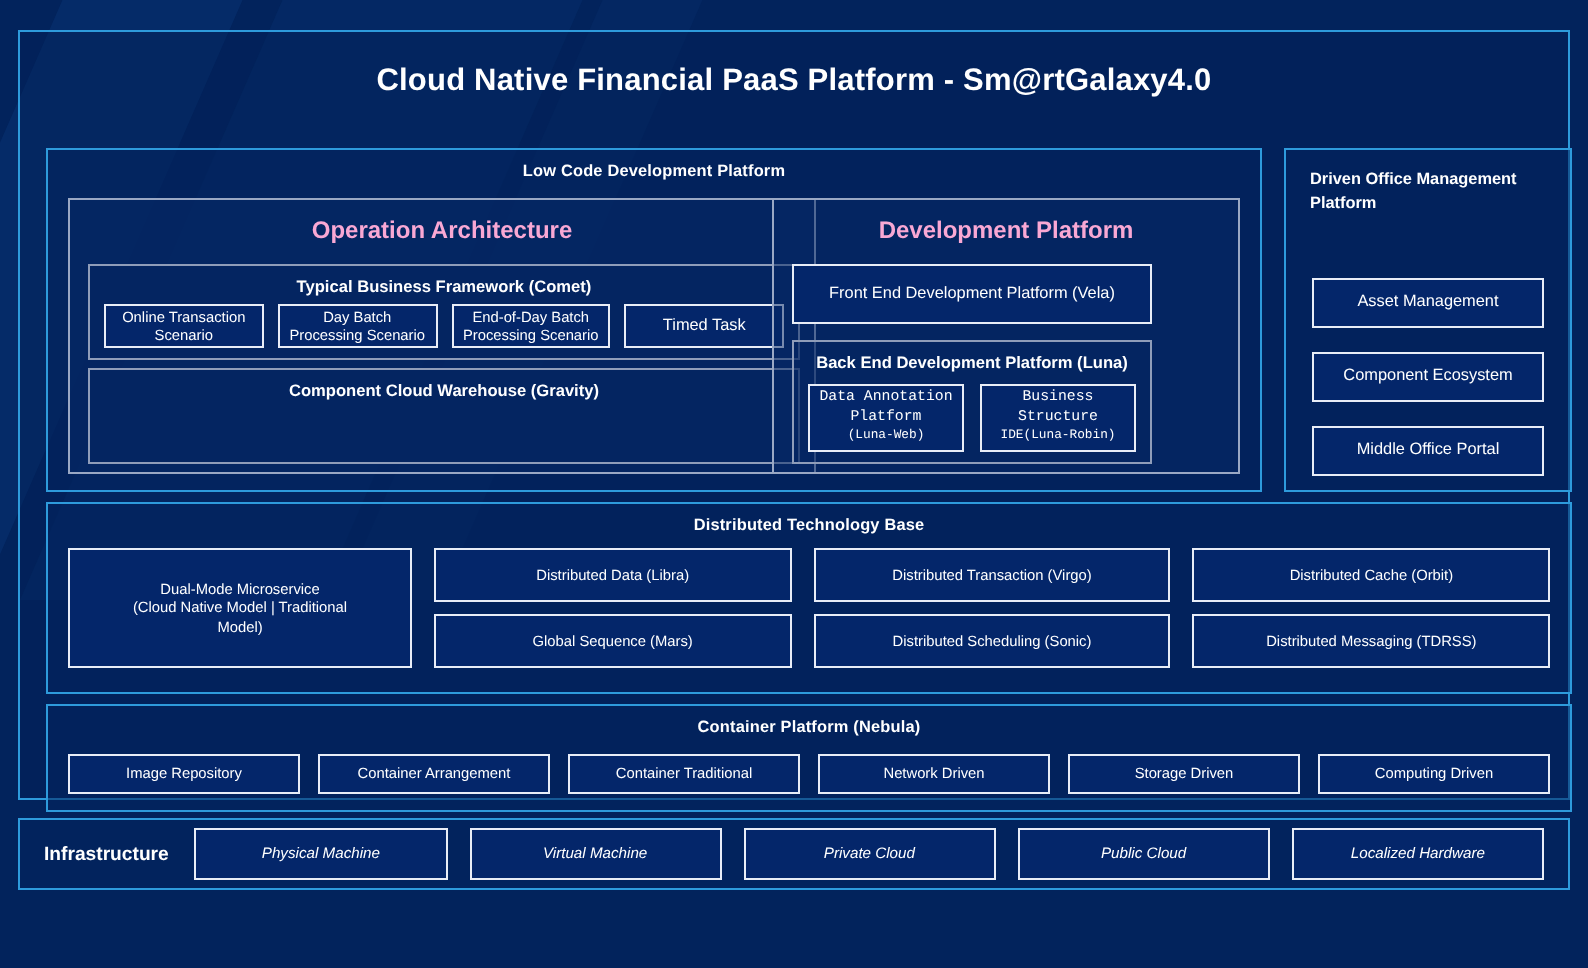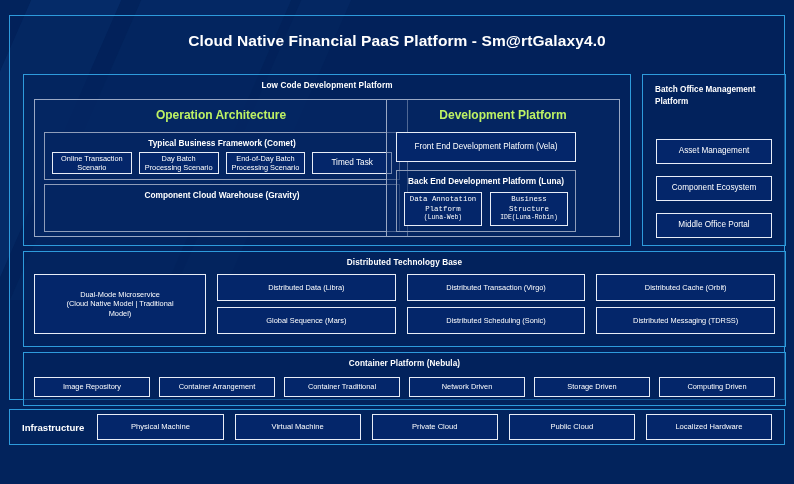--- a/index.html
+++ b/index.html
@@ -72,21 +72,21 @@
   
   .subpanel {
     box-sizing: border-box;
     border: 1.2px solid #9aa8c4;
     background: rgba(6,40,102,0.5);
   }
   .subpanel-title {
     text-align: center;
     font-size: 12px;
     font-weight: bold;
-    color: #bef264;
+    color: #f9a8d4;
     padding-top: 8px;
     padding-bottom: 7px;
   }
   .group {
     box-sizing: border-box;
     border: 1px solid #8f9db9;
     background: rgba(5,38,98,0.45);
   }
   .group-title {
     text-align: center;
@@ -244,21 +244,21 @@
     box-sizing: border-box;
     gap: 11px;
   }
   .infra-label {
     font-size: 9.6px;
     font-weight: bold;
     white-space: nowrap;
     color: #ffffff;
     padding-right: 2px;
   }
-  .infra .box { flex: 1; height: 26px; font-size: 7.6px; }
+  .infra .box { flex: 1; height: 26px; font-size: 7.6px; font-style: italic; }
 </style>
 </head>
 <body>
 
 <div id="canvas">
 
   <svg class="bg-streaks" viewBox="0 0 420 300" preserveAspectRatio="none">
     <polygon points="40,-20 130,-20 -10,300 -100,300" fill="#0a3372" opacity="0.55"></polygon>
     <polygon points="150,-20 300,-20 160,300 10,300" fill="#0a3372" opacity="0.35"></polygon>
     <polygon points="310,-20 360,-20 220,300 170,300" fill="#0a3372" opacity="0.25"></polygon>
@@ -306,21 +306,21 @@
               <span>Business</span>
               <span>Structure</span>
               <span class="sub" style="font-size:6.4px">IDE(Luna-Robin)</span>
             </div>
           </div>
         </div>
       </div>
     </div>
 
     <div class="panel midoffice">
-      <div class="midoffice-title">Batch Office Management Platform</div>
+      <div class="midoffice-title">Driven Office Management Platform</div>
       <div class="midoffice-boxes">
         <div class="box lg">Asset Management</div>
         <div class="box lg">Component Ecosystem</div>
         <div class="box lg">Middle Office Portal</div>
       </div>
     </div>
 
     <div class="panel dtb">
       <div class="panel-title">Distributed Technology Base</div>
       <div class="dtb-body">

